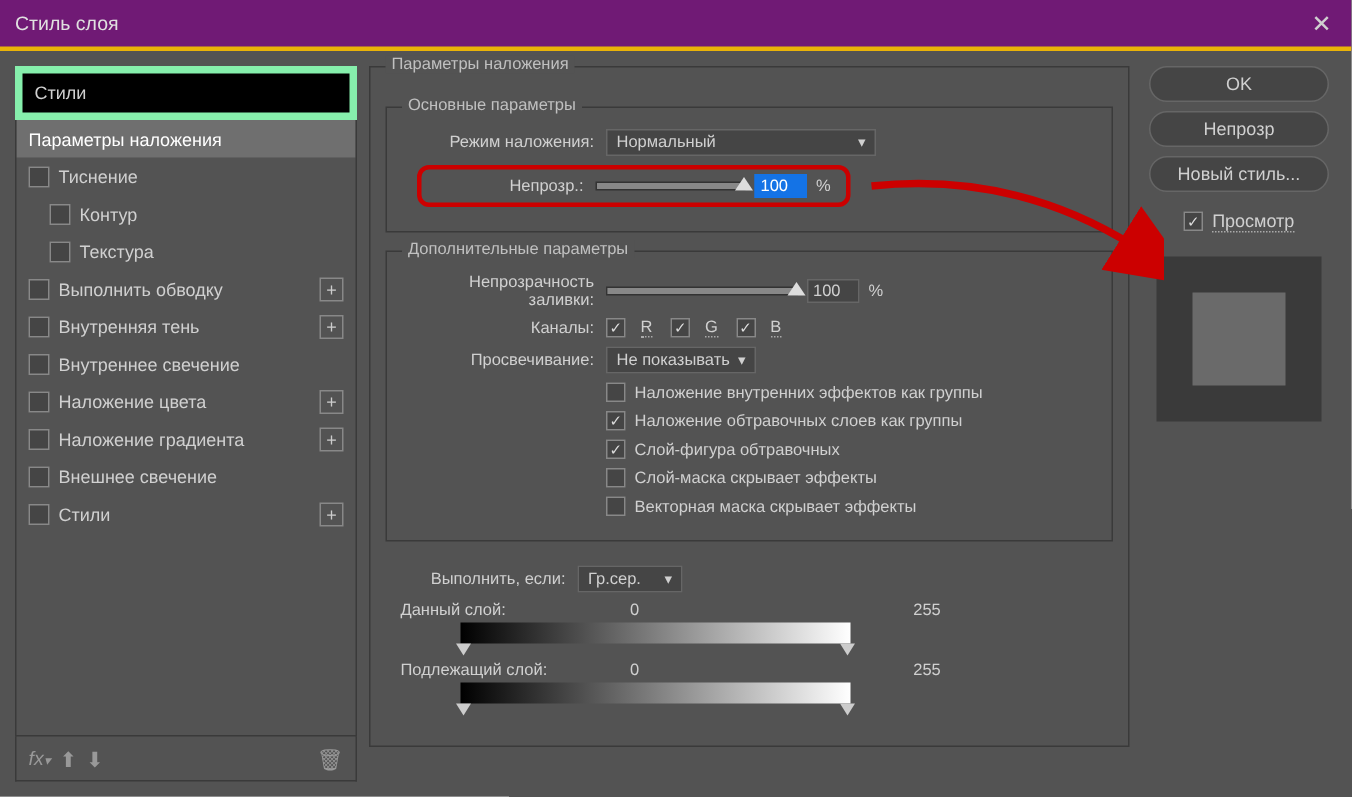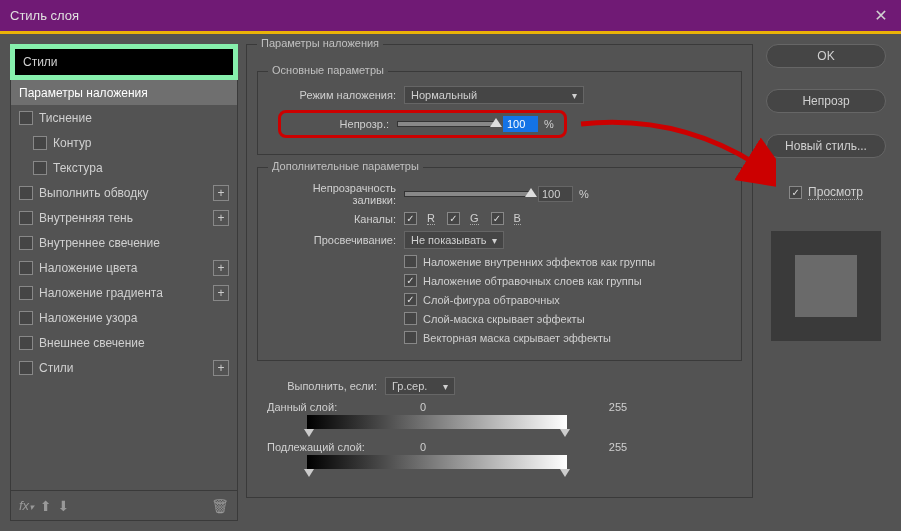--- a/index.html
+++ b/index.html
@@ -44,21 +44,21 @@
 .highlight-box { border: 3px solid #c00; border-radius: 8px; padding: 3px 10px 3px 4px; display: flex; align-items: center; }
 .chk { width: 13px; height: 13px; border: 1px solid #888; background: #454545; margin-right: 6px; display: inline-flex; align-items: center; justify-content: center; font-size: 10px; color: #ddd; flex-shrink: 0; }
 .chk.on::before { content: "✓"; }
 .chan { border-bottom: 1px dotted #aaa; margin: 0 4px; }
 .gradient-bar { height: 14px; background: linear-gradient(to right, #000, #fff); width: 260px; margin-top: 2px; position: relative; }
 .g-thumb-b { position: absolute; bottom: -8px; width: 0; height: 0; border-left: 5px solid transparent; border-right: 5px solid transparent; border-top: 8px solid #ccc; }
 .blend-labels { display: flex; font-size: 11px; }
 .blend-labels .bl { width: 128px; margin-right: 8px; }
 .blend-labels .v { width: 40px; text-align: center; }
 
-.rightcol { width: 130px; display: flex; flex-direction: column; align-items: center; gap: 21px; }
+.rightcol { width: 130px; display: flex; flex-direction: column; align-items: center; gap: 6px; }
 .btn { width: 120px; height: 24px; background: #454545; border: 1px solid #666; border-radius: 12px; display: flex; align-items: center; justify-content: center; font-size: 12px; color: #d0d0d0; cursor: pointer; }
 .preview-chk { display: flex; align-items: center; font-size: 12px; margin: 6px 0; }
 .preview-box { width: 110px; height: 110px; background: #3a3a3a; display: flex; align-items: center; justify-content: center; margin-top: 4px; }
 .preview-inner { width: 62px; height: 62px; background: #6a6a6a; }
 
 .arrow { position: absolute; pointer-events: none; z-index: 50; }
 </style>
 </head>
 <body>
 
@@ -103,24 +103,20 @@
           </div>
           <div class="style-item">
             <span class="cb"></span>
             <span>Наложение цвета</span>
             <span class="plus">+</span>
           </div>
           <div class="style-item">
             <span class="cb"></span>
             <span>Наложение градиента</span>
             <span class="plus">+</span>
-          </div>
-          <div class="style-item">
-            <span class="cb"></span>
-            <span>Наложение узора</span>
           </div>
           <div class="style-item">
             <span class="cb"></span>
             <span>Внешнее свечение</span>
           </div>
           <div class="style-item">
             <span class="cb"></span>
             <span>Стили</span>
             <span class="plus">+</span>
           </div>

